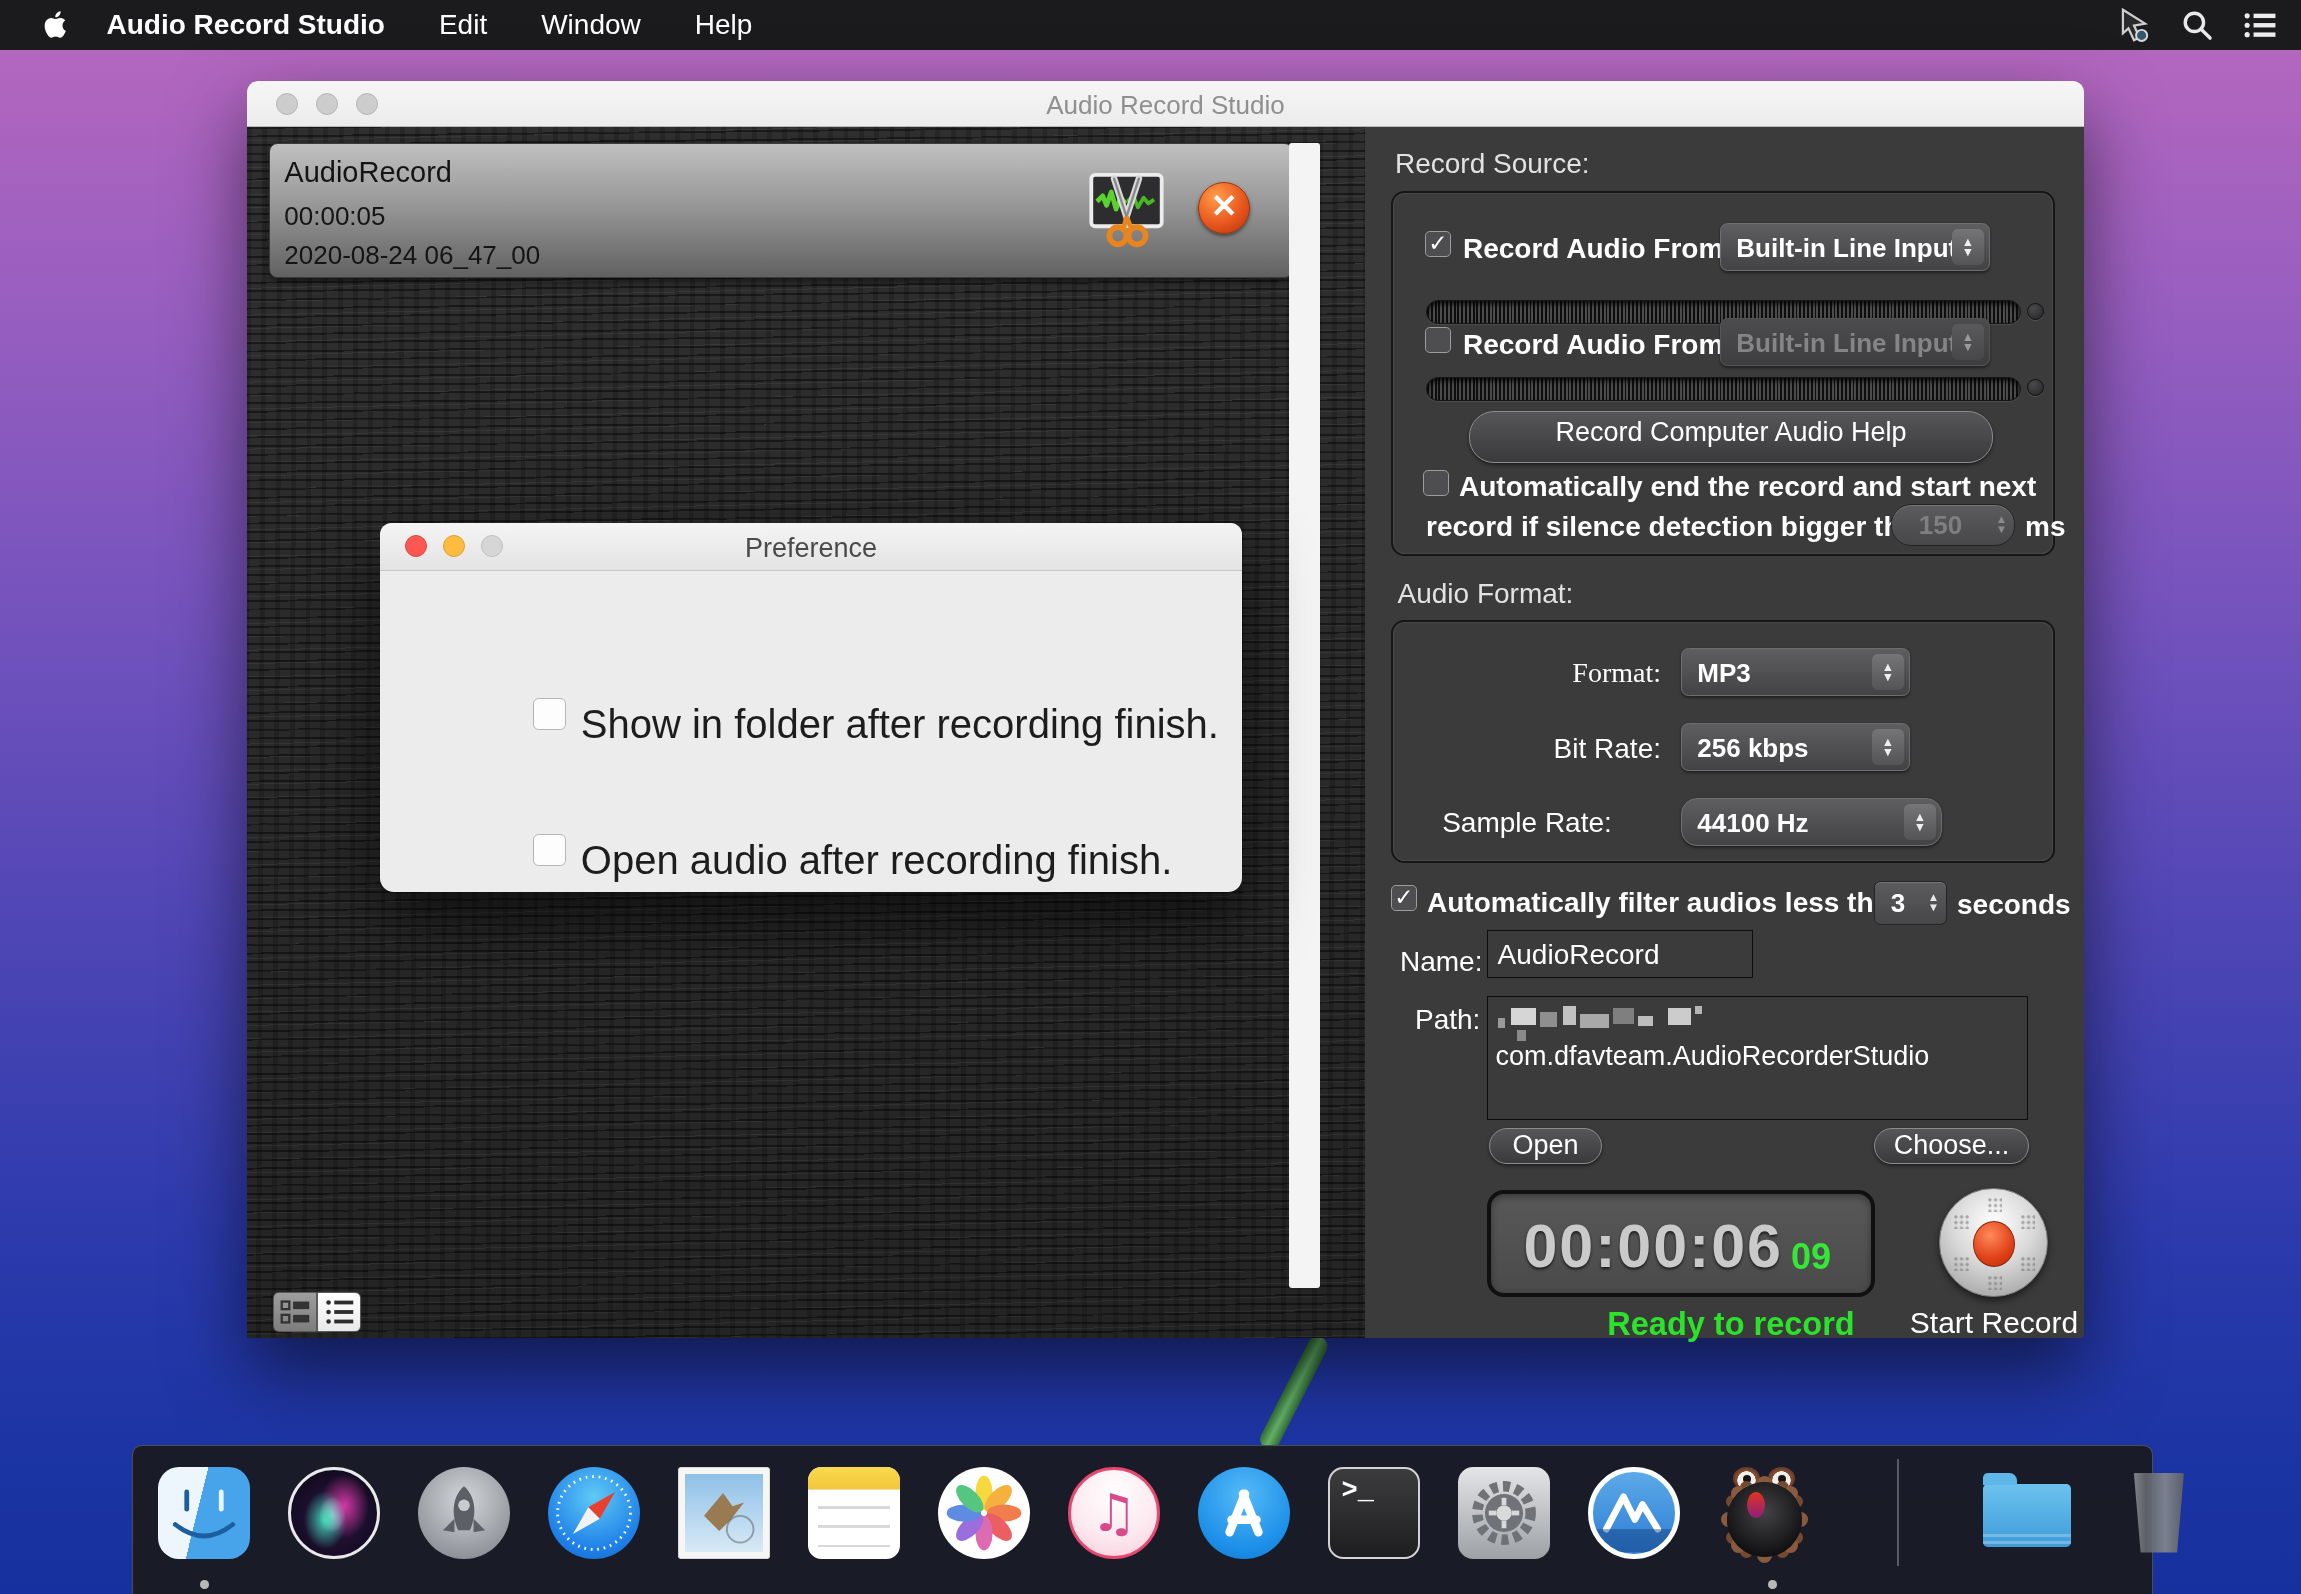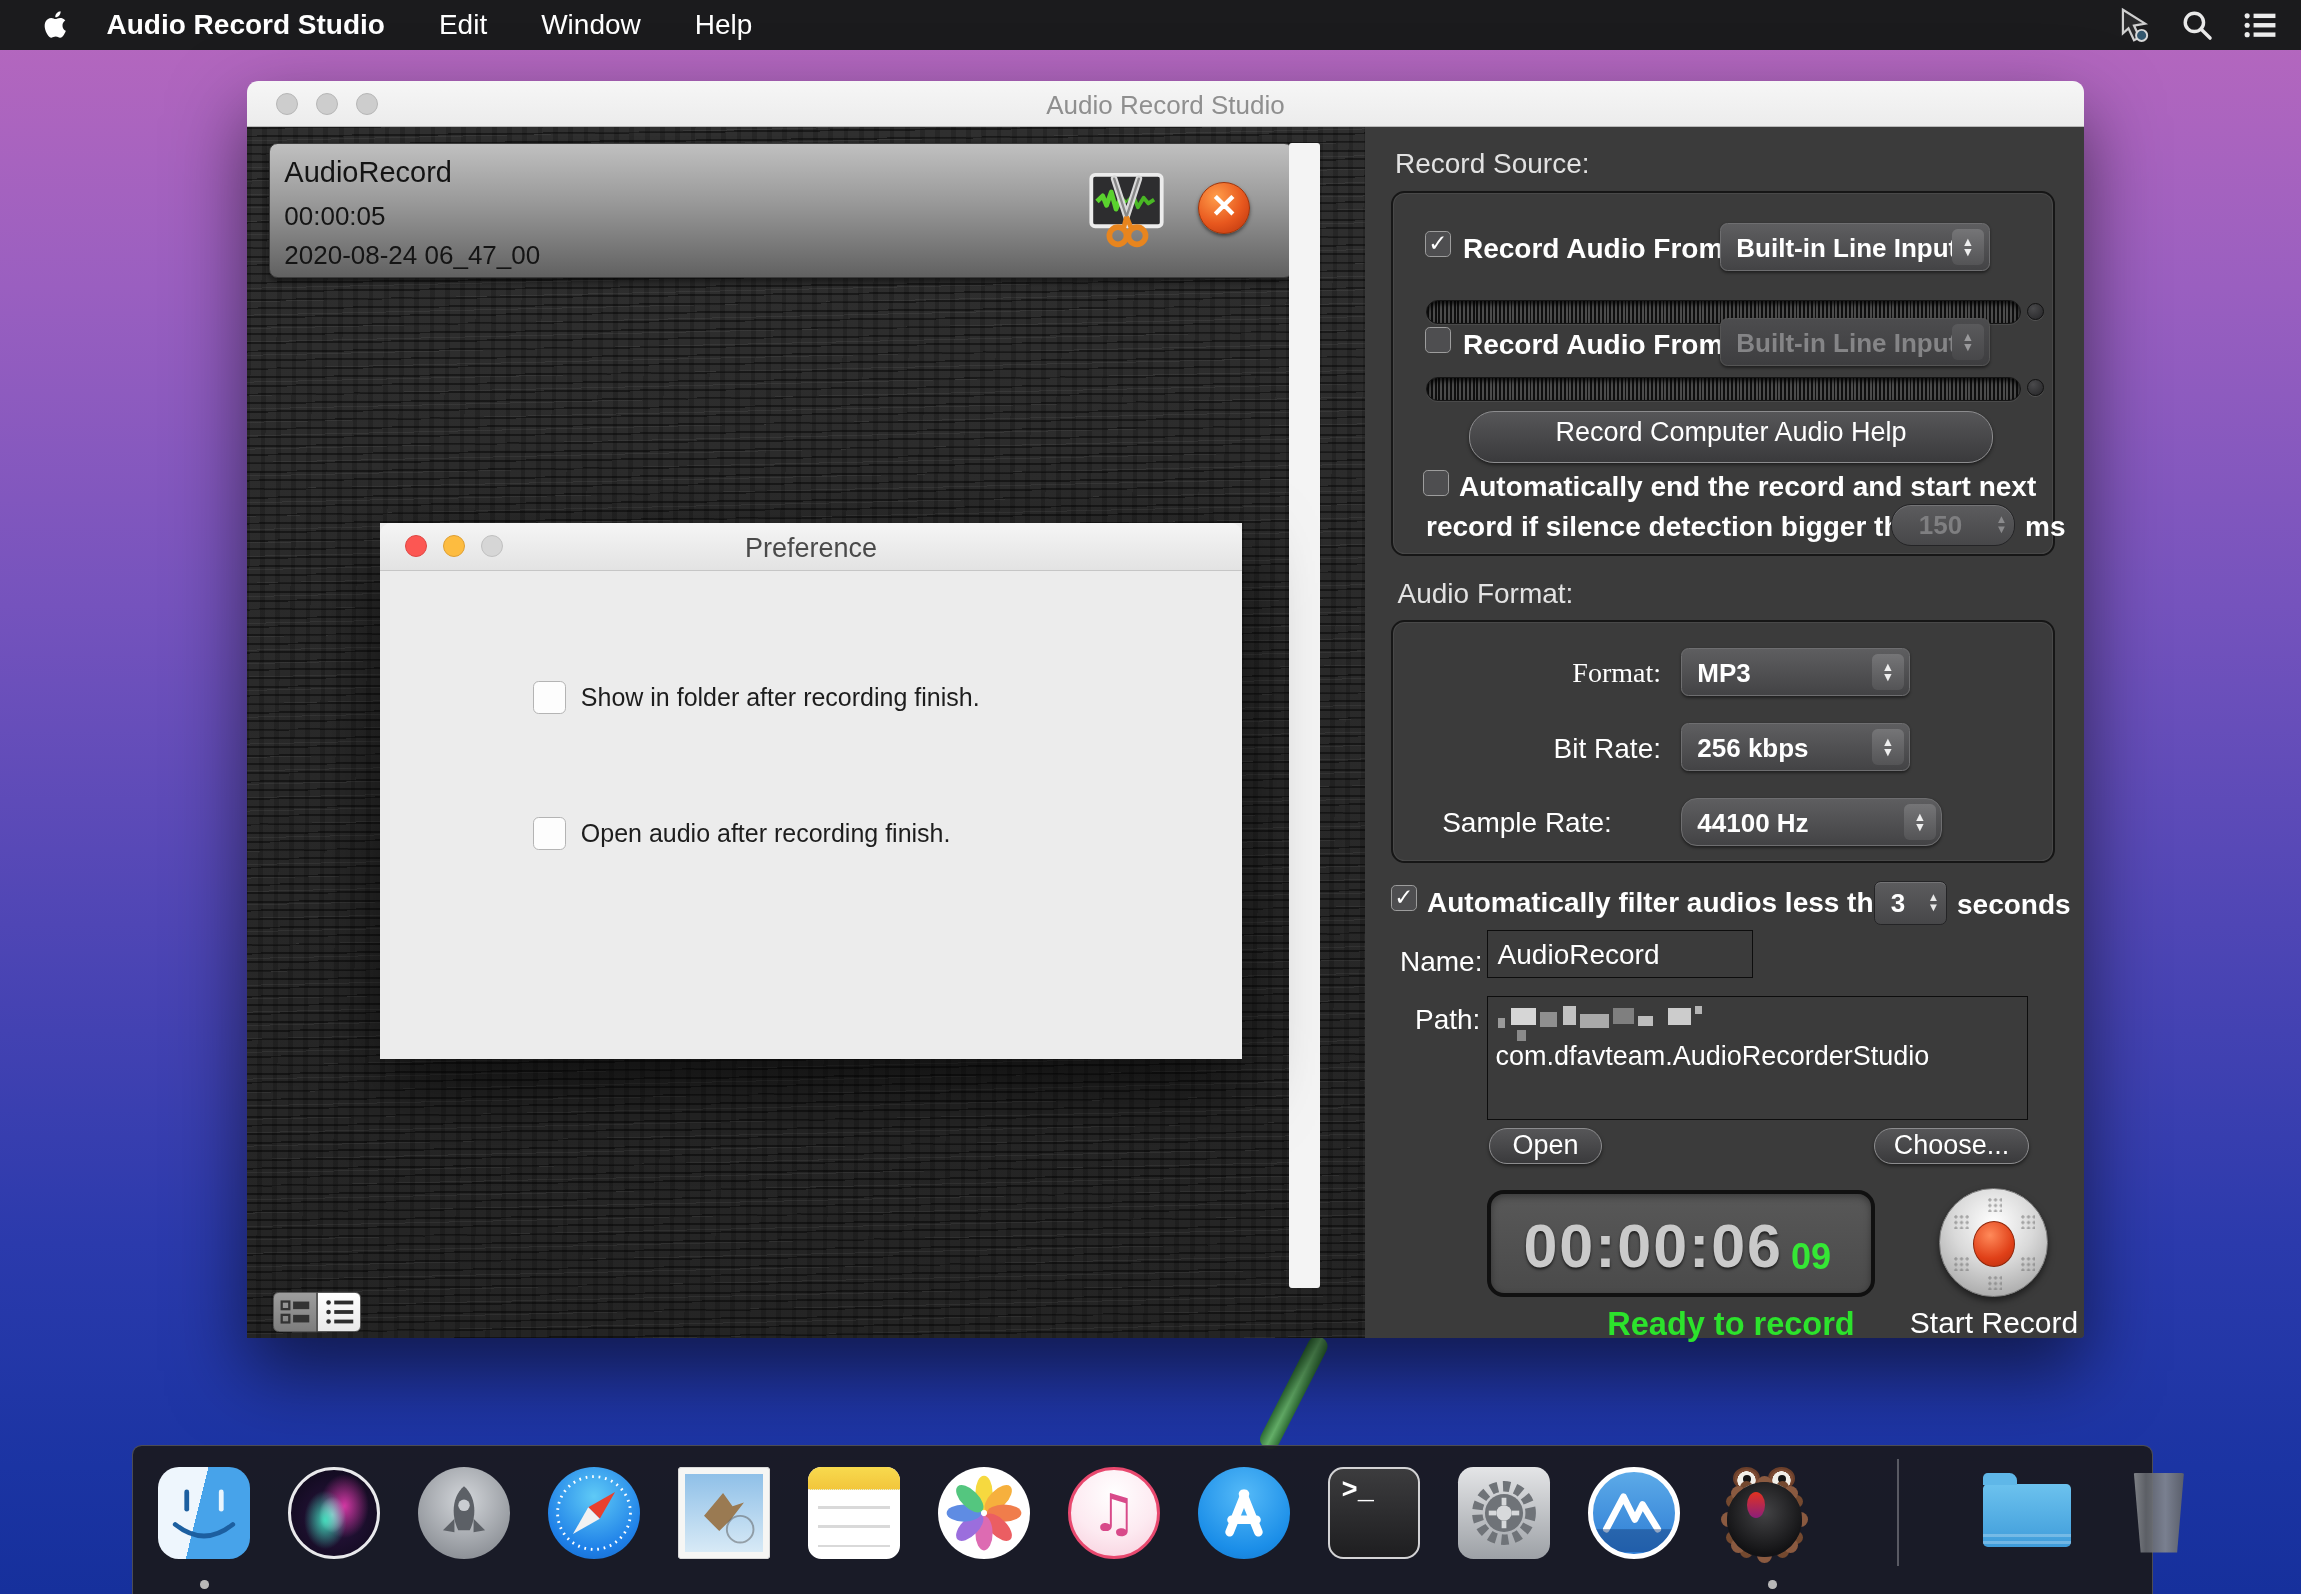--- a/index.html
+++ b/index.html
@@ -109,29 +109,29 @@
     border:1.9px solid #7e7e7e; box-shadow:0 3.8px 7.6px rgba(0,0,0,.5); }
   .rec-btn .dot { position:absolute; left:33px; top:32px; width:42px; height:46px; border-radius:50%;
     background:radial-gradient(circle at 40% 30%, #ff8a5a, #e04018 60%, #b42c0c);
     border:1px solid #8e2408; }
   .spk { position:absolute; width:15.3px; height:15.3px; opacity:.55;
     background-image:radial-gradient(#6f6f6f 1.4px, rgba(0,0,0,0) 1.7px); background-size:5.7px 5.7px; }
   .recbtn-label { position:absolute; left:521px; top:1179px; width:216px; text-align:center;
     color:#fff; font-size:30px; }
 
   
-  .pref { position:absolute; left:380px; top:523px; width:862px; height:536px; border-radius:0;
+  .pref { position:absolute; left:380px; top:523px; width:862px; height:369px; border-radius:14px;
     background:#ececec; box-shadow:0 27px 67px rgba(0,0,0,.6); }
   .pref-tb { position:absolute; left:0; top:0; width:100%; height:48px;
     background:linear-gradient(#f5f5f5,#e3e3e3); border-bottom:1px solid #c6c6c6; border-radius:11.5px 11.5px 0 0; }
   .pref-dot { position:absolute; top:12.4px; width:22px; height:22px; border-radius:50%; }
   .pref-title { position:absolute; top:9.6px; width:100%; text-align:center; color:#4a4a4a; font-size:27px; }
   .pref-row { position:absolute; display:flex; align-items:center; }
   .pcb { width:32.5px; height:32.5px; background:#fdfdfd; border:1px solid #b4b4b4; border-radius:5.7px; }
-  .pref-row span { margin-left:15.3px; font-size:25px; color:#1d1d1d; }
+  .pref-row span { margin-left:15.3px; font-size:40px; color:#1d1d1d;margin-top:21px; }
 
   
   .stem { position:absolute; left:1313px; top:1333px; width:20px; height:124px;
     background:linear-gradient(90deg,#2e6e35,#66b26a 50%,#2e6e35); border-radius:9.6px;
     transform:rotate(27deg); transform-origin:top left; }
 
   
   .dock { position:absolute; left:132px; top:1445px; width:2021px; height:149px;
     background:rgba(26,26,30,.93); border:1px solid rgba(90,90,95,.8); border-bottom:none;
     border-radius:9.6px 9.6px 0 0; }

